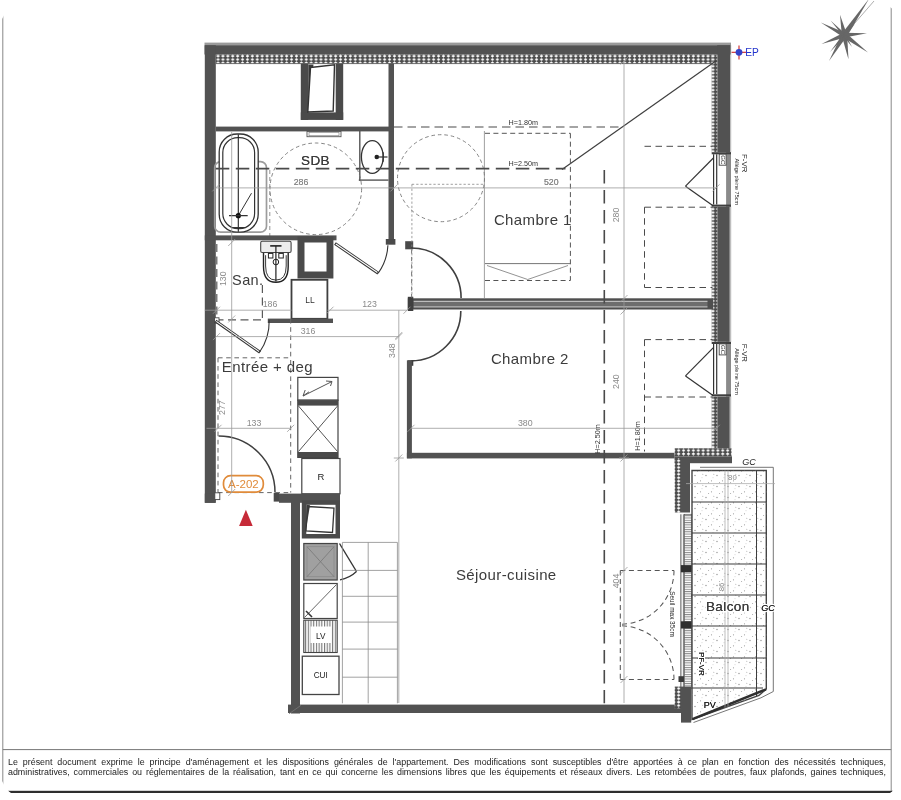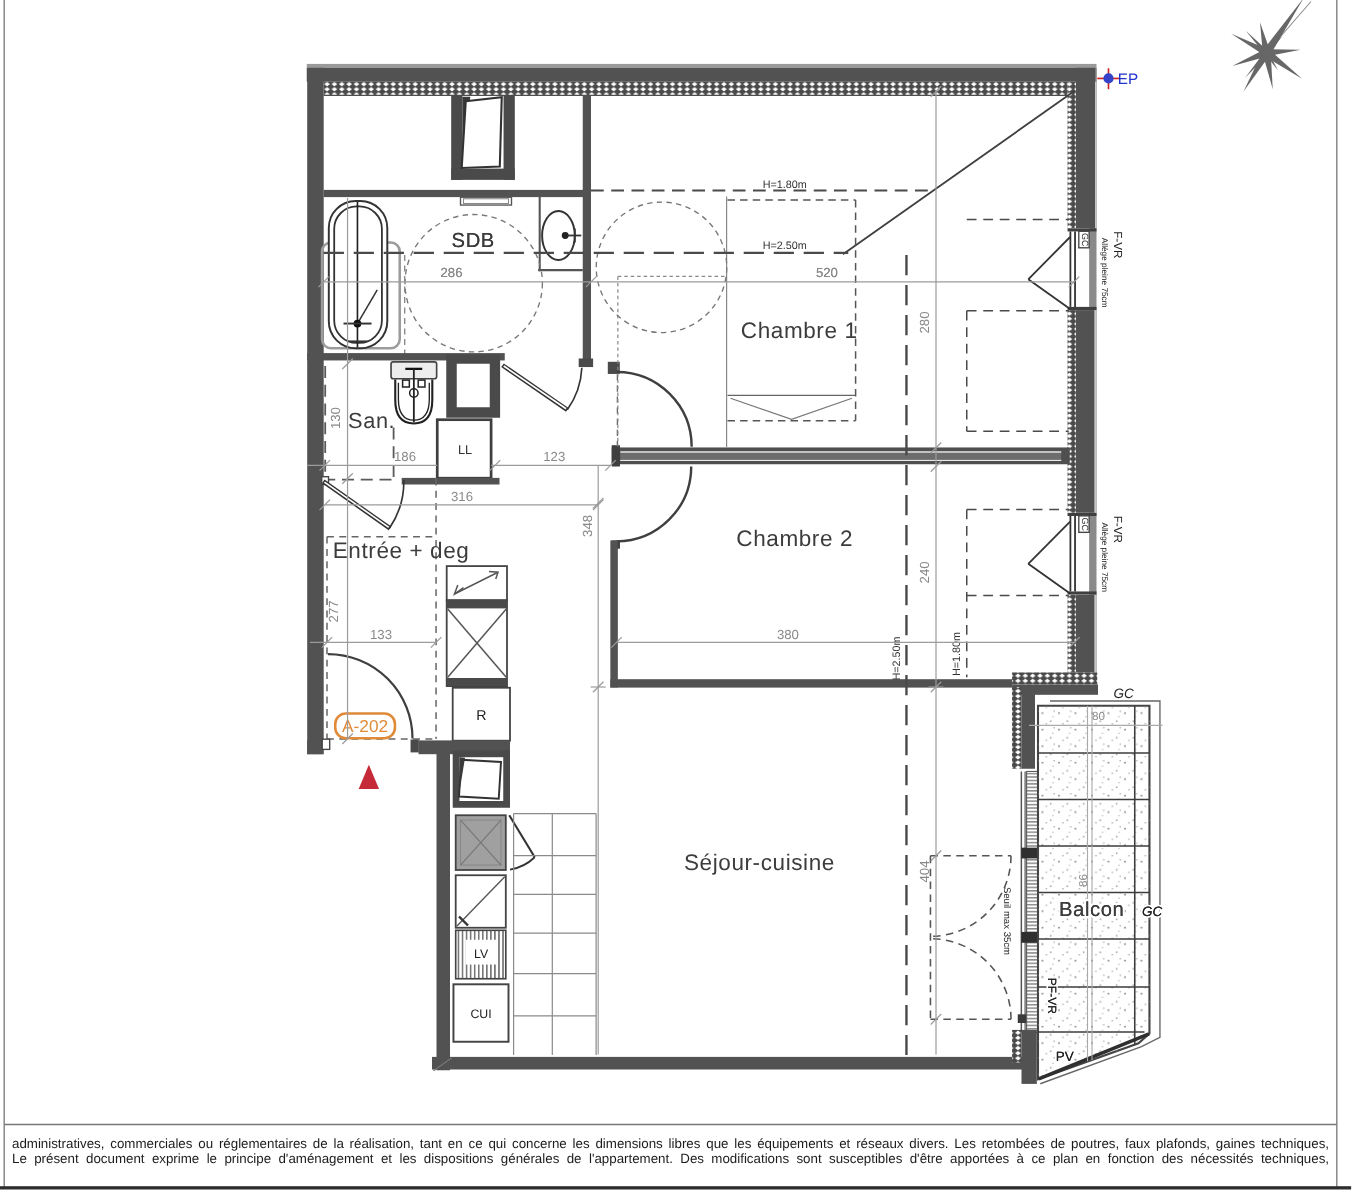--- a/index.html
+++ b/index.html
@@ -1,17 +1,17 @@
 <!DOCTYPE html>
 <html><head>
 <meta charset="utf-8">
 <style>
 html,body{margin:0;padding:0;background:#fff;-webkit-font-smoothing:antialiased;}
 #page{position:relative;width:901px;height:800px;background:#fff;overflow:hidden;
-  font-family:"Liberation Sans", sans-serif;}
+  font-family:"Liberation Sans", sans-serif;border-radius:30px;}
 svg{position:absolute;left:0;top:0;}
 #notice{position:absolute;left:8px;top:756.5px;width:878px;
   font-family:"Liberation Sans", sans-serif;font-size:8.9px;line-height:10.8px;
   color:#1c1c1c;}
 #notice .j{text-align:justify;text-align-last:justify;}
 </style>
 </head>
 <body>
 <div id="page">
 <svg width="901" height="800" viewBox="0 0 901 800">
@@ -548,16 +548,16 @@
 <text x="0" y="0" transform="translate(698.6,663.9) rotate(90)" font-size="8" fill="#222" text-anchor="middle" stroke="#fff" stroke-width="2" paint-order="stroke">PF-VR</text>
 <text x="0" y="0" transform="translate(698.6,663.9) rotate(90)" font-size="8" fill="#222" text-anchor="middle">PF-VR</text>
 
 <text x="709.8" y="707.5" font-size="9" fill="#222" text-anchor="middle" stroke="#fff" stroke-width="2" paint-order="stroke">PV</text>
 <text x="709.8" y="707.5" font-size="9" fill="#222" text-anchor="middle">PV</text>
 
 <text x="0" y="0" transform="translate(669.6,614) rotate(90)" font-size="6.4" fill="#222" text-anchor="middle">Seuil max 35cm</text>
 </svg>
 
 <div id="notice">
+      <div class="j">Le présent document exprime le principe d'aménagement et les dispositions générales de l'appartement. Des modifications sont susceptibles d'être apportées à ce plan en fonction des nécessités techniques,</div>
       <div class="j">administratives, commerciales ou réglementaires de la réalisation, tant en ce qui concerne les dimensions libres que les équipements et réseaux divers. Les retombées de poutres, faux plafonds, gaines techniques,</div>
-      <div class="j">Le présent document exprime le principe d'aménagement et les dispositions générales de l'appartement. Des modifications sont susceptibles d'être apportées à ce plan en fonction des nécessités techniques,</div>
     </div>
 </div>
 
 </body></html>

